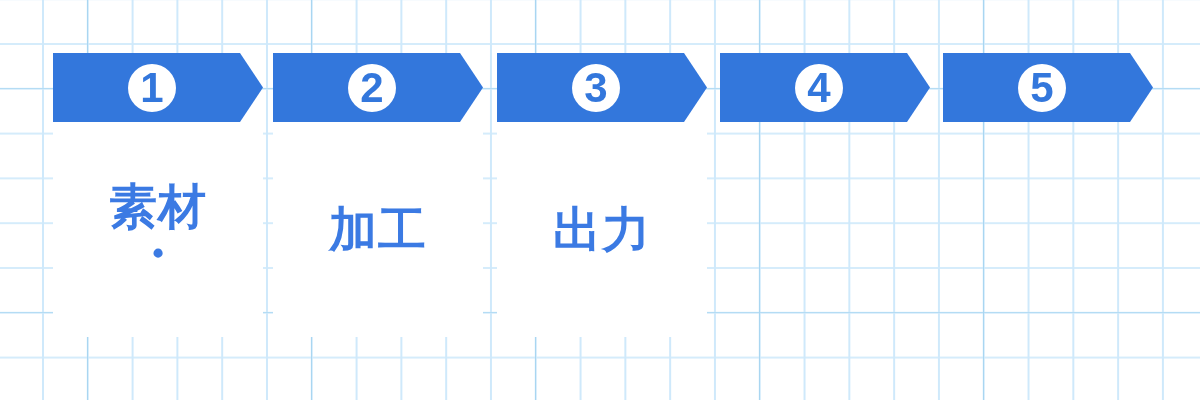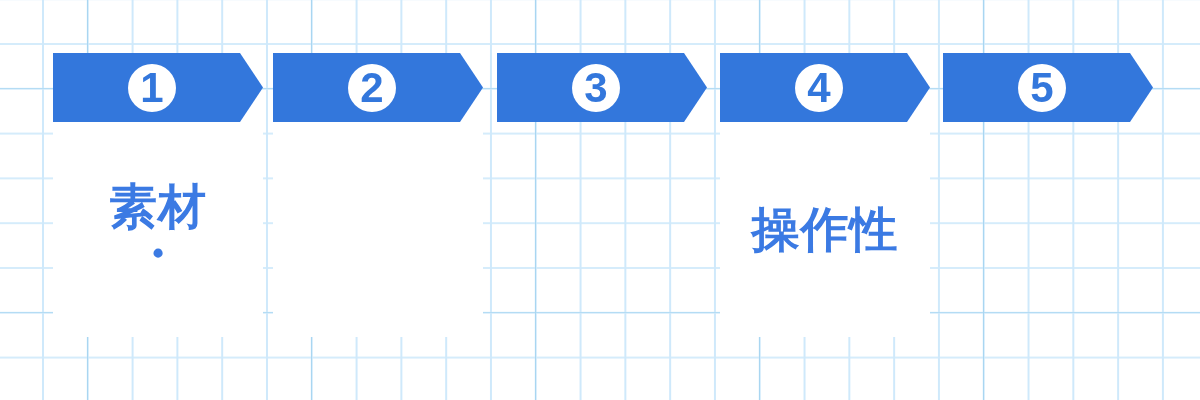--- a/index.html
+++ b/index.html
@@ -101,42 +101,43 @@
   </div>
 
   <div class="step step-2">
     <div class="banner">
       <span class="badge">
         <span>2</span>
       </span>
     </div>
     <div class="card">
       <div class="label">
+        <span class="line">加工</span>
       </div>
     </div>
   </div>
 
   <div class="step step-3">
     <div class="banner">
       <span class="badge">
         <span>3</span>
       </span>
     </div>
+    <div class="card">
+      <div class="label">
+        <span class="line">出力</span>
+      </div>
+    </div>
   </div>
 
   <div class="step step-4">
     <div class="banner">
       <span class="badge">
         <span>4</span>
       </span>
-    </div>
-    <div class="card">
-      <div class="label">
-        <span class="line">操作性</span>
-      </div>
     </div>
   </div>
 
   <div class="step step-5">
     <div class="banner">
       <span class="badge">
         <span>5</span>
       </span>
     </div>
   </div>

